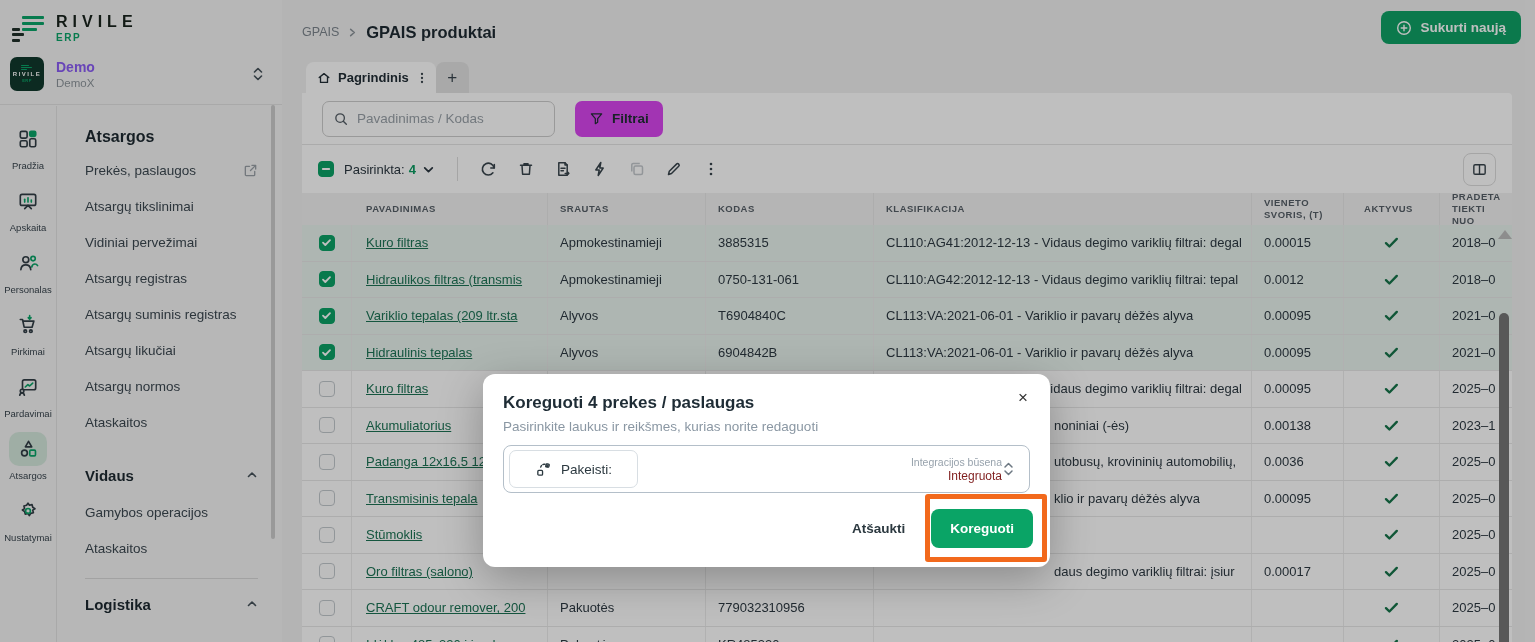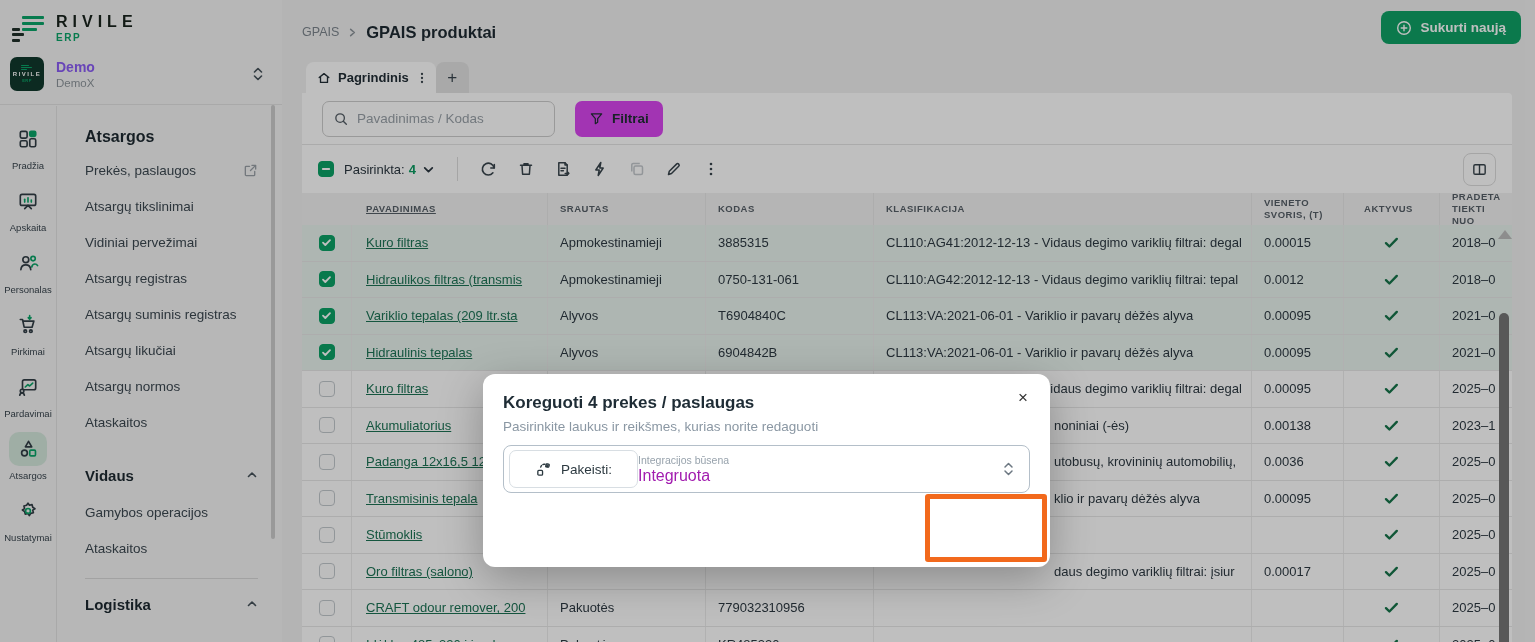--- a/index.html
+++ b/index.html
@@ -92,23 +92,23 @@
 
   
   .backdrop { position:absolute; inset:0; background:rgba(0,0,0,0.25); z-index:40; }
   .modal { position:absolute; left:483px; top:374px; width:567px; height:193px; background:#fff; border-radius:12px; box-shadow:0 12px 44px rgba(0,0,0,.28); z-index:50; padding:19px 20px; }
   .m-title { font-size:17px; font-weight:700; color:#1e2c35; }
   .m-close { position:absolute; right:16px; top:13px; width:22px; height:22px; border:none; background:transparent; font-size:17px; color:#333; cursor:pointer; font-family:inherit;}
   .m-sub { font-size:13.5px; color:#8a97a3; margin-top:6px; }
   .m-field { margin-top:11px; height:48px; border:1px solid #b4bfc9; border-radius:8px; display:flex; align-items:center; padding:4px 5px; cursor:pointer;}
   .chip { border:1px solid #d8dee3; border-radius:7px; height:38px; display:flex; align-items:center; gap:9px; padding:0 25px; flex:none; }
   .chip-lbl { font-size:13.5px; color:#2c3940; }
-  .fval { flex:1; overflow:hidden; }
+  .fval { flex:1; overflow:hidden;text-align:right; }
   .flabel { font-size:10.5px; color:#97a2ac; }
-  .fvalue { font-size:16px; color:#a21caf; margin-top:1px; }
+  .fvalue { font-size:12px; color:#7f1d1d; margin-top:1px; }
   .updown { margin-right:9px; flex:none;}
   .m-footer { position:absolute; right:17px; bottom:19px; display:flex; align-items:center; gap:26px; }
   .btn-cancel { background:none; border:none; font-size:13.5px; font-weight:600; color:#2c3940; cursor:pointer; font-family:inherit;}
   .btn-submit { height:39px; background:#0aa466; color:#fff; border:none; border-radius:8px; padding:0 19px; font-size:13.5px; font-weight:700; cursor:pointer; font-family:inherit;}
   .annotation-box { position:absolute; left:925px; top:494px; width:122px; height:68px; border:5px solid #f2691c; border-radius:3px; z-index:60; pointer-events:none; }
 </style>
 </head>
 <body>
 
 <div class="sidebar">
@@ -415,21 +415,21 @@
       <div class="cols-btn">
         <svg width="17" height="17" viewBox="0 0 18 18" fill="none" stroke="#39454d" stroke-width="1.5">
             <rect x="3" y="4" width="12" height="10" rx="1.4"></rect>
             <path d="M9 4v10"></path>
           </svg>
       </div>
     </div>
 
     <div class="thead">
       <div class="th"></div>
-      <div class="th" style="padding-left:14px;text-decoration:underline;">PAVADINIMAS</div>
+      <div class="th" style="padding-left:14px;">PAVADINIMAS</div>
       <div class="th">SRAUTAS</div>
       <div class="th">KODAS</div>
       <div class="th">KLASIFIKACIJA</div>
       <div class="th" style="white-space:normal;width:92px;">VIENETO SVORIS, (T)</div>
       <div class="th center">AKTYVUS</div>
       <div class="th" style="white-space:normal;">PRADĖTA TIEKTI NUO</div>
     </div>
     <div>
   <div class="trow selected">
     <div class="td">
@@ -720,15 +720,19 @@
       <div class="flabel">Integracijos būsena</div>
       <div class="fvalue">Integruota</div>
     </div>
     <span class="updown">
       <svg width="13" height="18" viewBox="0 0 13 18" fill="none" stroke="#6d7882" stroke-width="1.5" stroke-linecap="round" stroke-linejoin="round">
           <path d="M3 7l3.5-3.5L10 7"></path>
           <path d="M3 11l3.5 3.5L10 11"></path>
         </svg>
     </span>
   </div>
+  <div class="m-footer">
+    <button class="btn-cancel">Atšaukti</button>
+    <button class="btn-submit">Koreguoti</button>
+  </div>
 </div>
 
 <div class="annotation-box"></div>
 
 </body></html>

